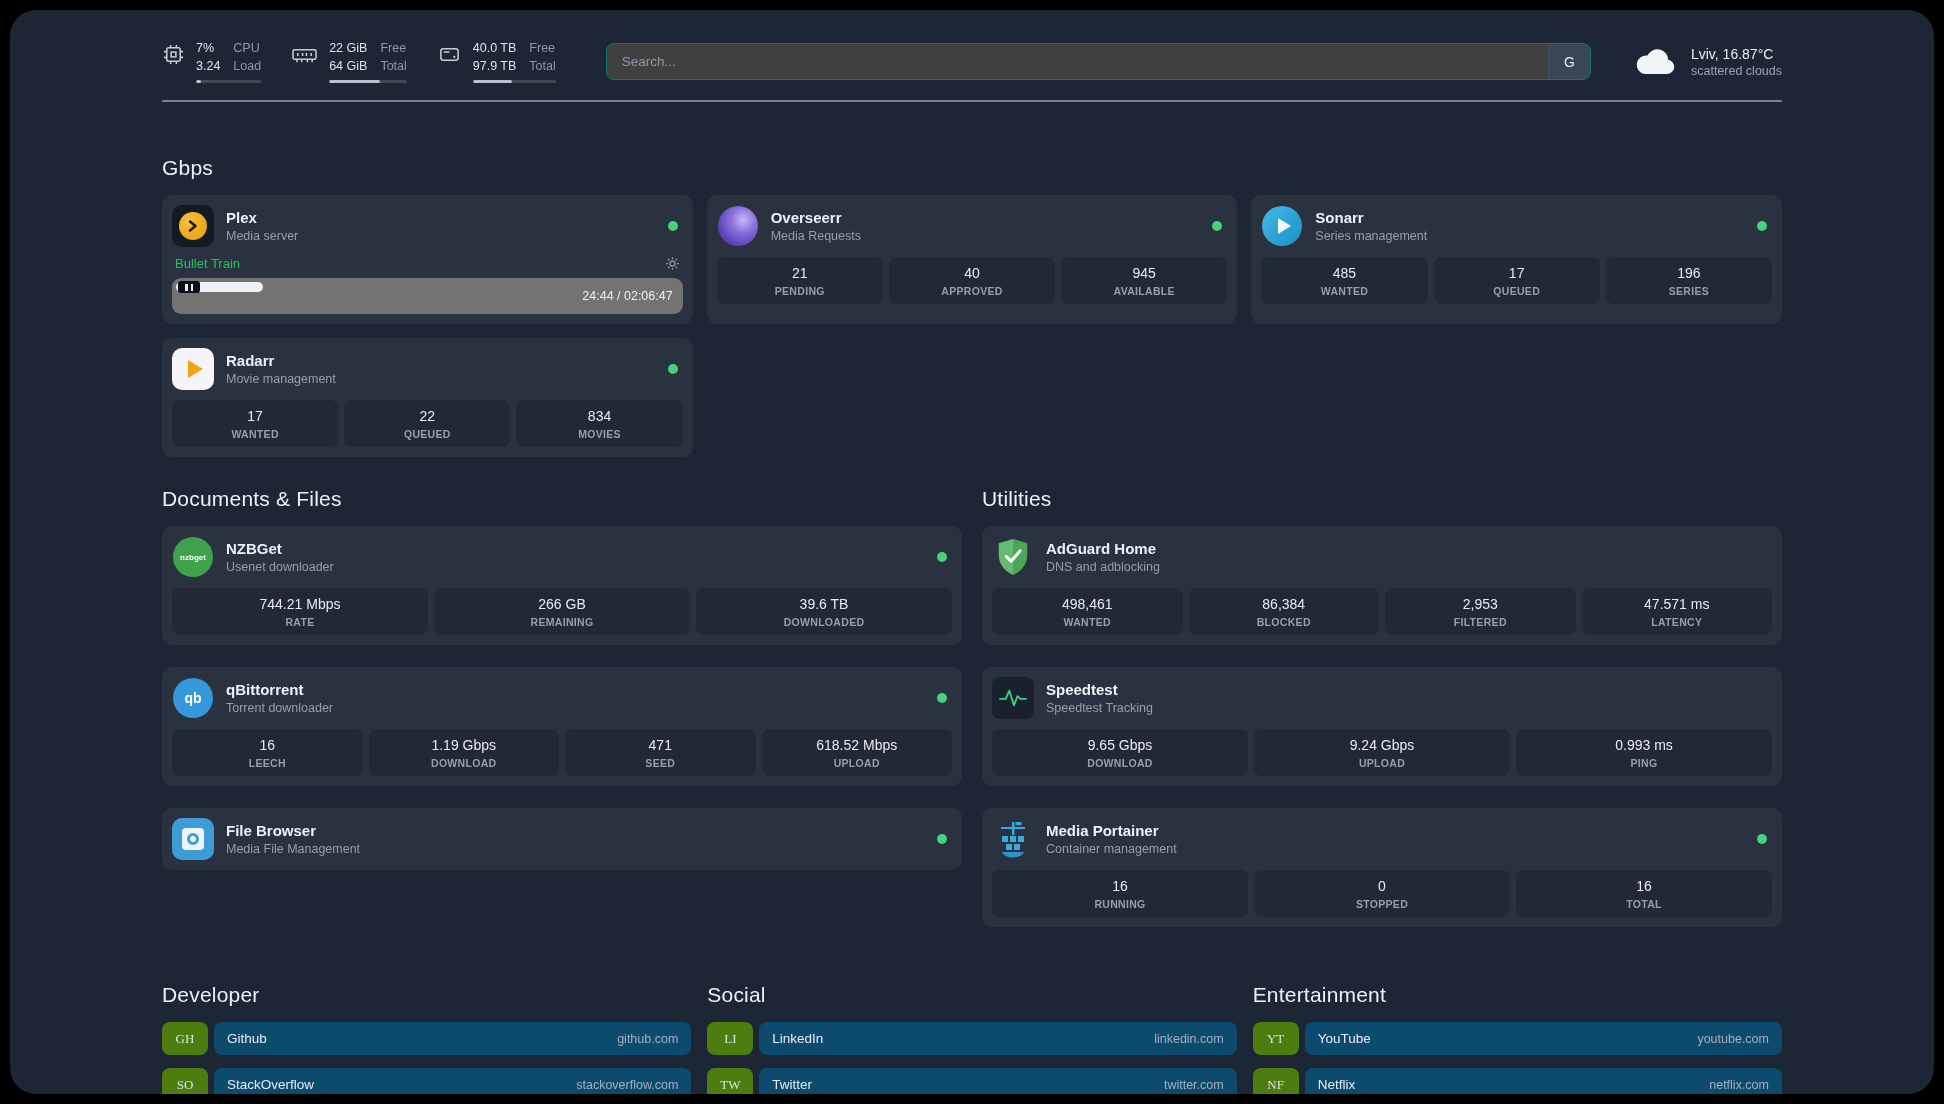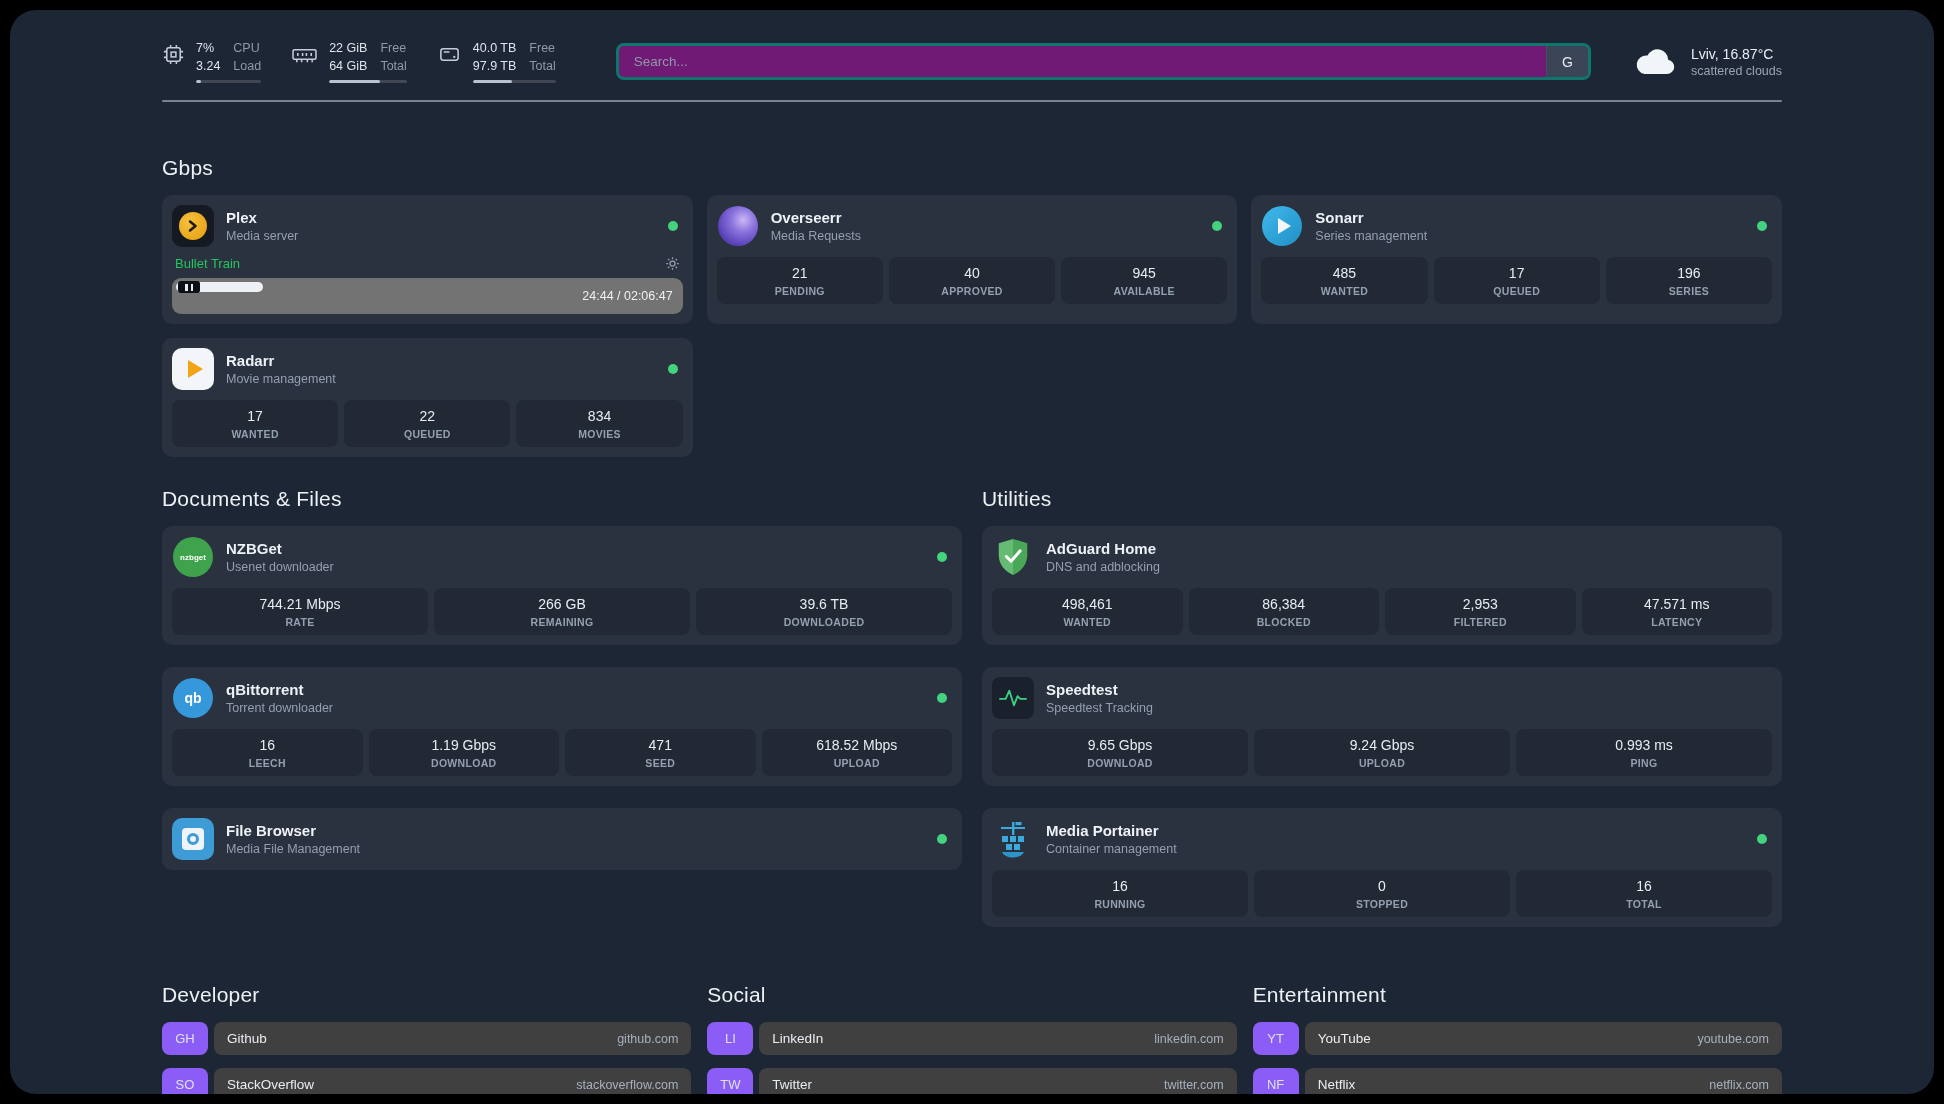--- a/index.html
+++ b/index.html
@@ -12,22 +12,22 @@
   .topbar { display:flex; align-items:center; }
   .sys { display:flex; align-items:flex-start; gap:11px; margin-right:30px; color:#c6cdd8; }
   .sys-icon { margin-top:3px; display:flex; }
   .sys-body { display:flex; flex-direction:column; }
   .sys-rows { display:flex; gap:13px; font-size:12.5px; line-height:1.4; }
   .sys-values { color:#dfe4ec; }
   .sys-labels { color:#8e99a9; }
   .sys-bar { margin-top:5px; height:3px; border-radius:2px; background:rgba(255,255,255,0.16); overflow:hidden; }
   .sys-bar-fill { height:100%; background:#b9c3cf; border-radius:2px; }
 
-  .search { flex:1; display:flex; align-items:center; height:37px; margin:0 40px 0 30px;
-            background:#701a75; border:3px solid #0f766e; border-radius:8px; overflow:hidden; }
+  .search { flex:1; display:flex; align-items:center; height:37px; margin:0 40px 0 20px;
+            background:#404040; border:1px solid #0f766e; border-radius:8px; overflow:hidden; }
   .search input { flex:1; height:100%; background:transparent; border:none; outline:none;
                   color:#dfe4ec; font-size:13.5px; padding:0 15px; font-family:inherit; }
   .search input::placeholder { color:#8e99a9; }
   .search-btn { width:42px; height:100%; background:#3a4557; color:#e8ecf2; font-size:14px;
                 display:flex; align-items:center; justify-content:center; cursor:pointer;
                 border-left:1px solid #434e60; }
 
   .weather { display:flex; align-items:center; gap:13px; }
   .weather-loc { font-size:14px; color:#e9edf3; }
   .weather-cond { font-size:12.5px; color:#9aa5b4; margin-top:2px; }
@@ -90,23 +90,23 @@
   .fb-tile { background:#3d9bd5; border-radius:10px; }
   .fb-glyph { width:22px; height:22px; background:#eef4f9; border-radius:4px; position:relative; }
   .fb-glyph::after { content:""; position:absolute; inset:5px; border:3px solid #3d9bd5; border-radius:50%; }
   .sp-tile { background:#1a212c; border-radius:8px; }
 
   
   .bookmarks { margin-top:56px; }
   .bm-grid { display:grid; grid-template-columns:repeat(3,1fr); gap:16px; }
   .bm-rows { display:flex; flex-direction:column; gap:13px; }
   .bm-row { display:flex; gap:6px; height:33px; cursor:pointer; }
-  .bm-abbr { width:46px; flex:none; background:#8b5cf6; border-radius:8px; display:flex;
-             align-items:center; justify-content:center; font-size:13px; color:#dde3eb; }
-  .bm-pill { flex:1; background:#404040; border-radius:8px; display:flex; align-items:center;
+  .bm-abbr { width:46px; flex:none; background:#4d7c0f; border-radius:8px; display:flex;
+             align-items:center; justify-content:center; font-size:13px; color:#dde3eb;font-family:Liberation Serif, serif; }
+  .bm-pill { flex:1; background:#0c4a6e; border-radius:8px; display:flex; align-items:center;
              justify-content:space-between; padding:0 13px; min-width:0;text-align:right; }
   .bm-name { font-size:13.5px; color:#e8edf3; }
   .bm-url { font-size:12.5px; color:#a6b0bf; }
 </style>
 </head>
 <body>
 
 <div class="screen">
   <div class="content">
 

